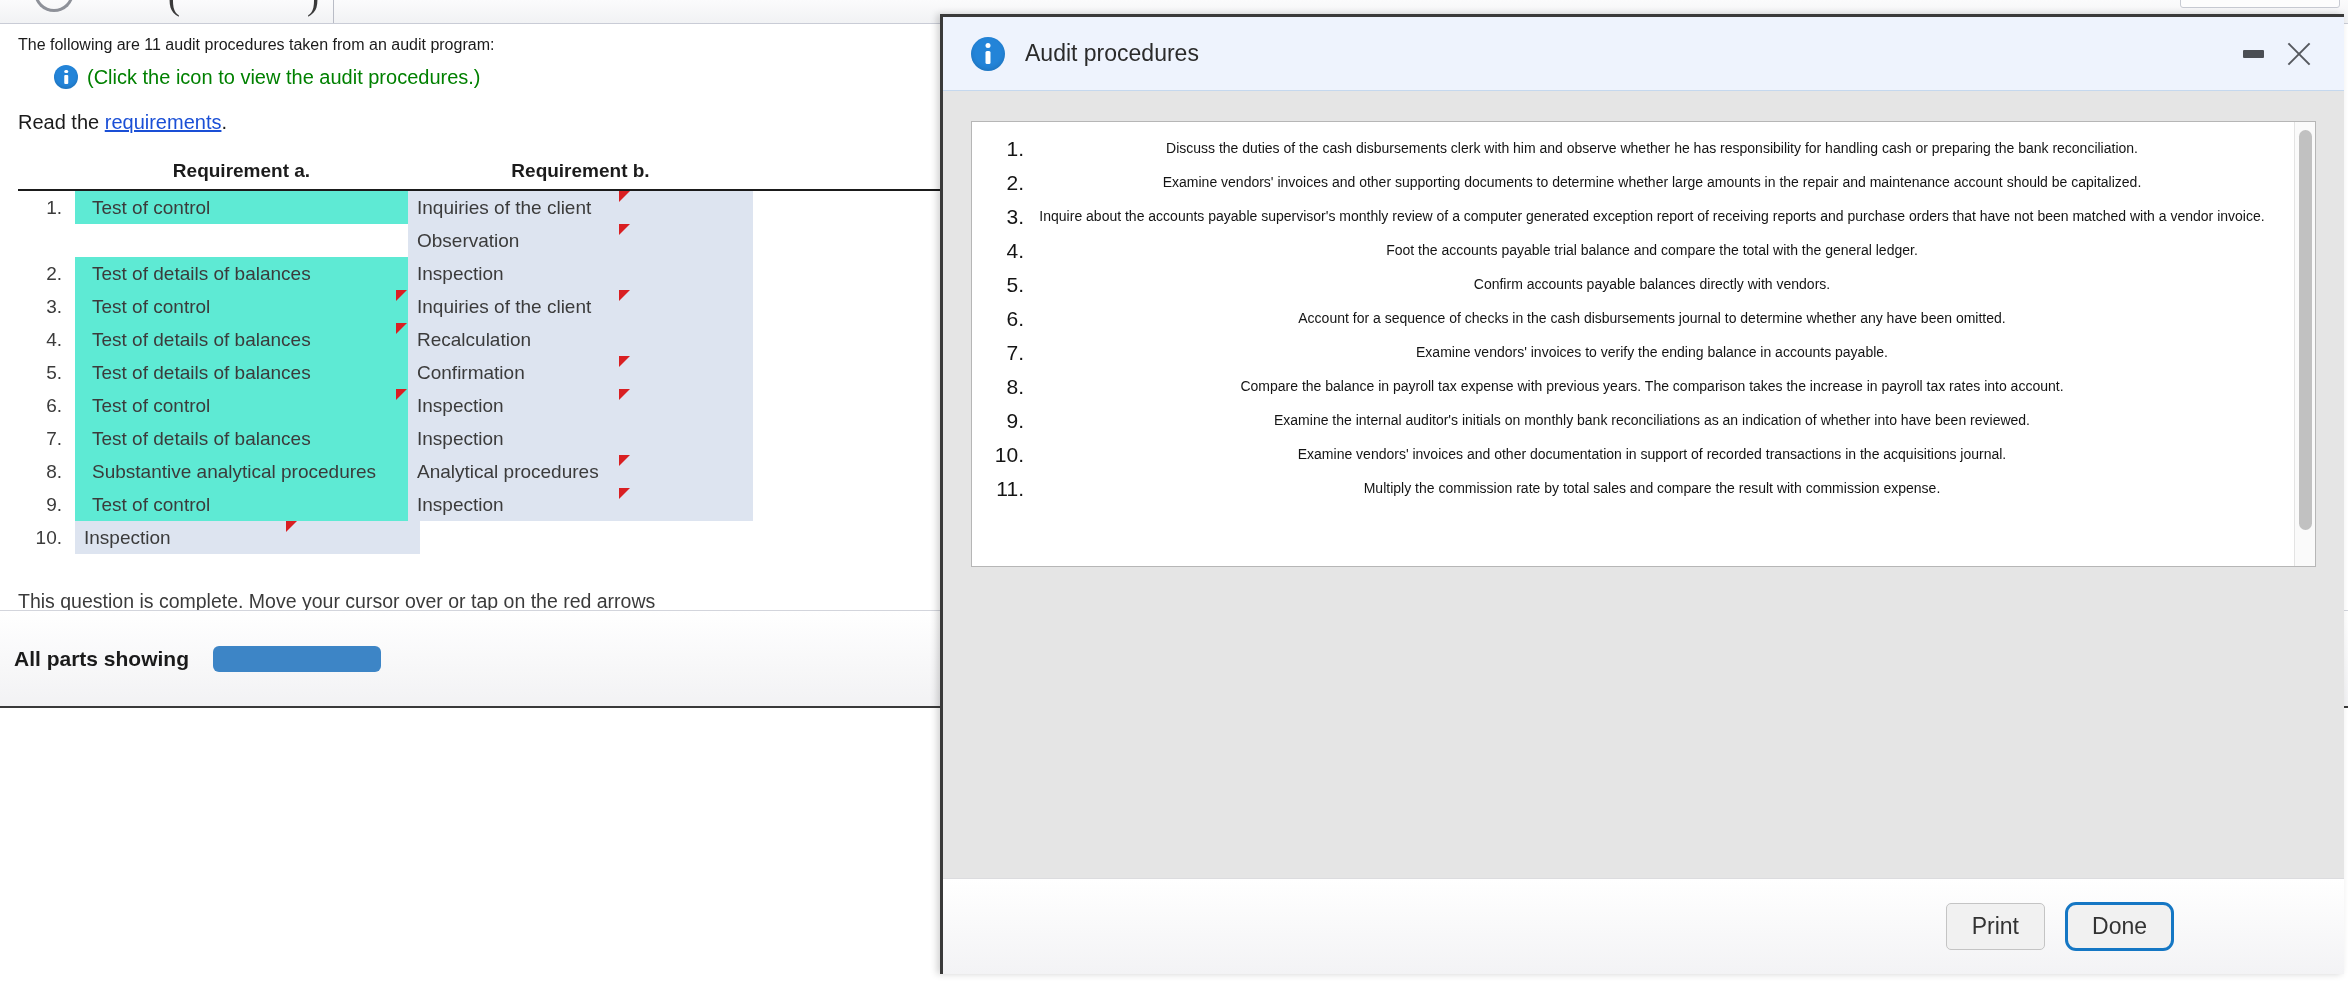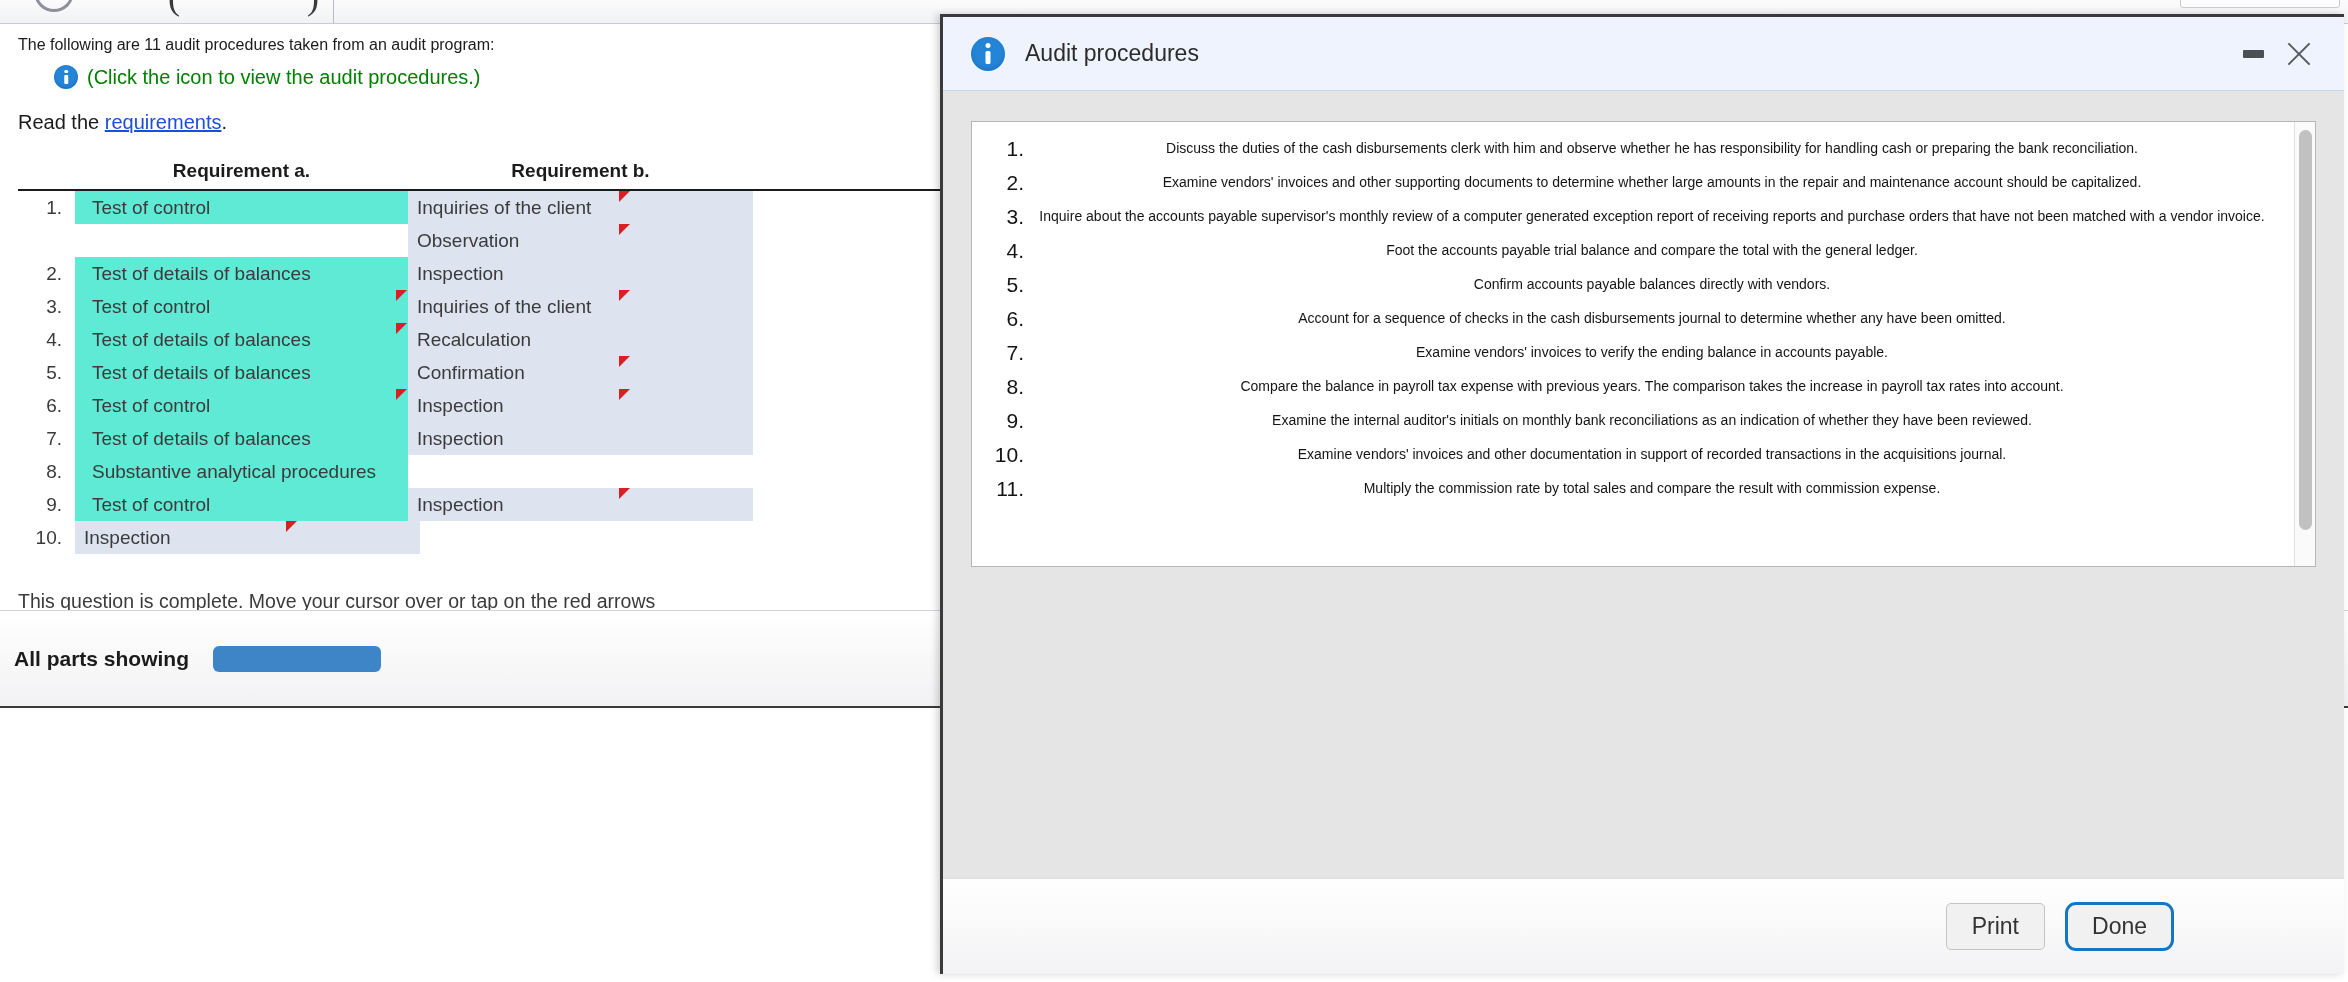--- a/index.html
+++ b/index.html
@@ -291,20 +291,21 @@
               <div class="td td-b" style="position: relative;">Inspection<span class="mark" style="left: 211px; top: 0px;"></span></div>
             </div>
             <div class="tr">
               <div class="td td-num">7.</div>
               <div class="td td-a">Test of details of balances</div>
               <div class="td td-b">Inspection</div>
             </div>
             <div class="tr">
               <div class="td td-num">8.</div>
               <div class="td td-a">Substantive analytical procedures</div>
+              <div class="td td-b" style="position: relative;">Analytical procedures<span class="mark" style="left: 211px; top: 0px;"></span></div>
             </div>
             <div class="tr">
               <div class="td td-num">9.</div>
               <div class="td td-a">Test of control</div>
               <div class="td td-b" style="position: relative;">Inspection<span class="mark" style="left: 211px; top: 0px;"></span></div>
             </div>
             <div class="tr">
               <div class="td td-num">10.</div>
               <div class="td td-b" style="position: relative;">Inspection<span class="mark" style="left: 211px; top: 0px;"></span></div>
             </div>
@@ -340,21 +341,21 @@
         <div class="list-scroll">
           <ol class="proclist" id="proclist">
               <li>Discuss the duties of the cash disbursements clerk with him and observe whether he has responsibility for handling cash or preparing the bank reconciliation.</li>
               <li>Examine vendors' invoices and other supporting documents to determine whether large amounts in the repair and maintenance account should be capitalized.</li>
               <li>Inquire about the accounts payable supervisor's monthly review of a computer generated exception report of receiving reports and purchase orders that have not been matched with a vendor invoice.</li>
               <li>Foot the accounts payable trial balance and compare the total with the general ledger.</li>
               <li>Confirm accounts payable balances directly with vendors.</li>
               <li>Account for a sequence of checks in the cash disbursements journal to determine whether any have been omitted.</li>
               <li>Examine vendors' invoices to verify the ending balance in accounts payable.</li>
               <li>Compare the balance in payroll tax expense with previous years. The comparison takes the increase in payroll tax rates into account.</li>
-              <li>Examine the internal auditor's initials on monthly bank reconciliations as an indication of whether they have been reviewed.</li>
+              <li>Examine the internal auditor's initials on monthly bank reconciliations as an indication of whether into have been reviewed.</li>
               <li>Examine vendors' invoices and other documentation in support of recorded transactions in the acquisitions journal.</li>
               <li>Multiply the commission rate by total sales and compare the result with commission expense.</li>
             </ol>
         </div>
         <div class="sbar">
           <div class="sthumb"></div>
         </div>
       </div>
     </div>
 

